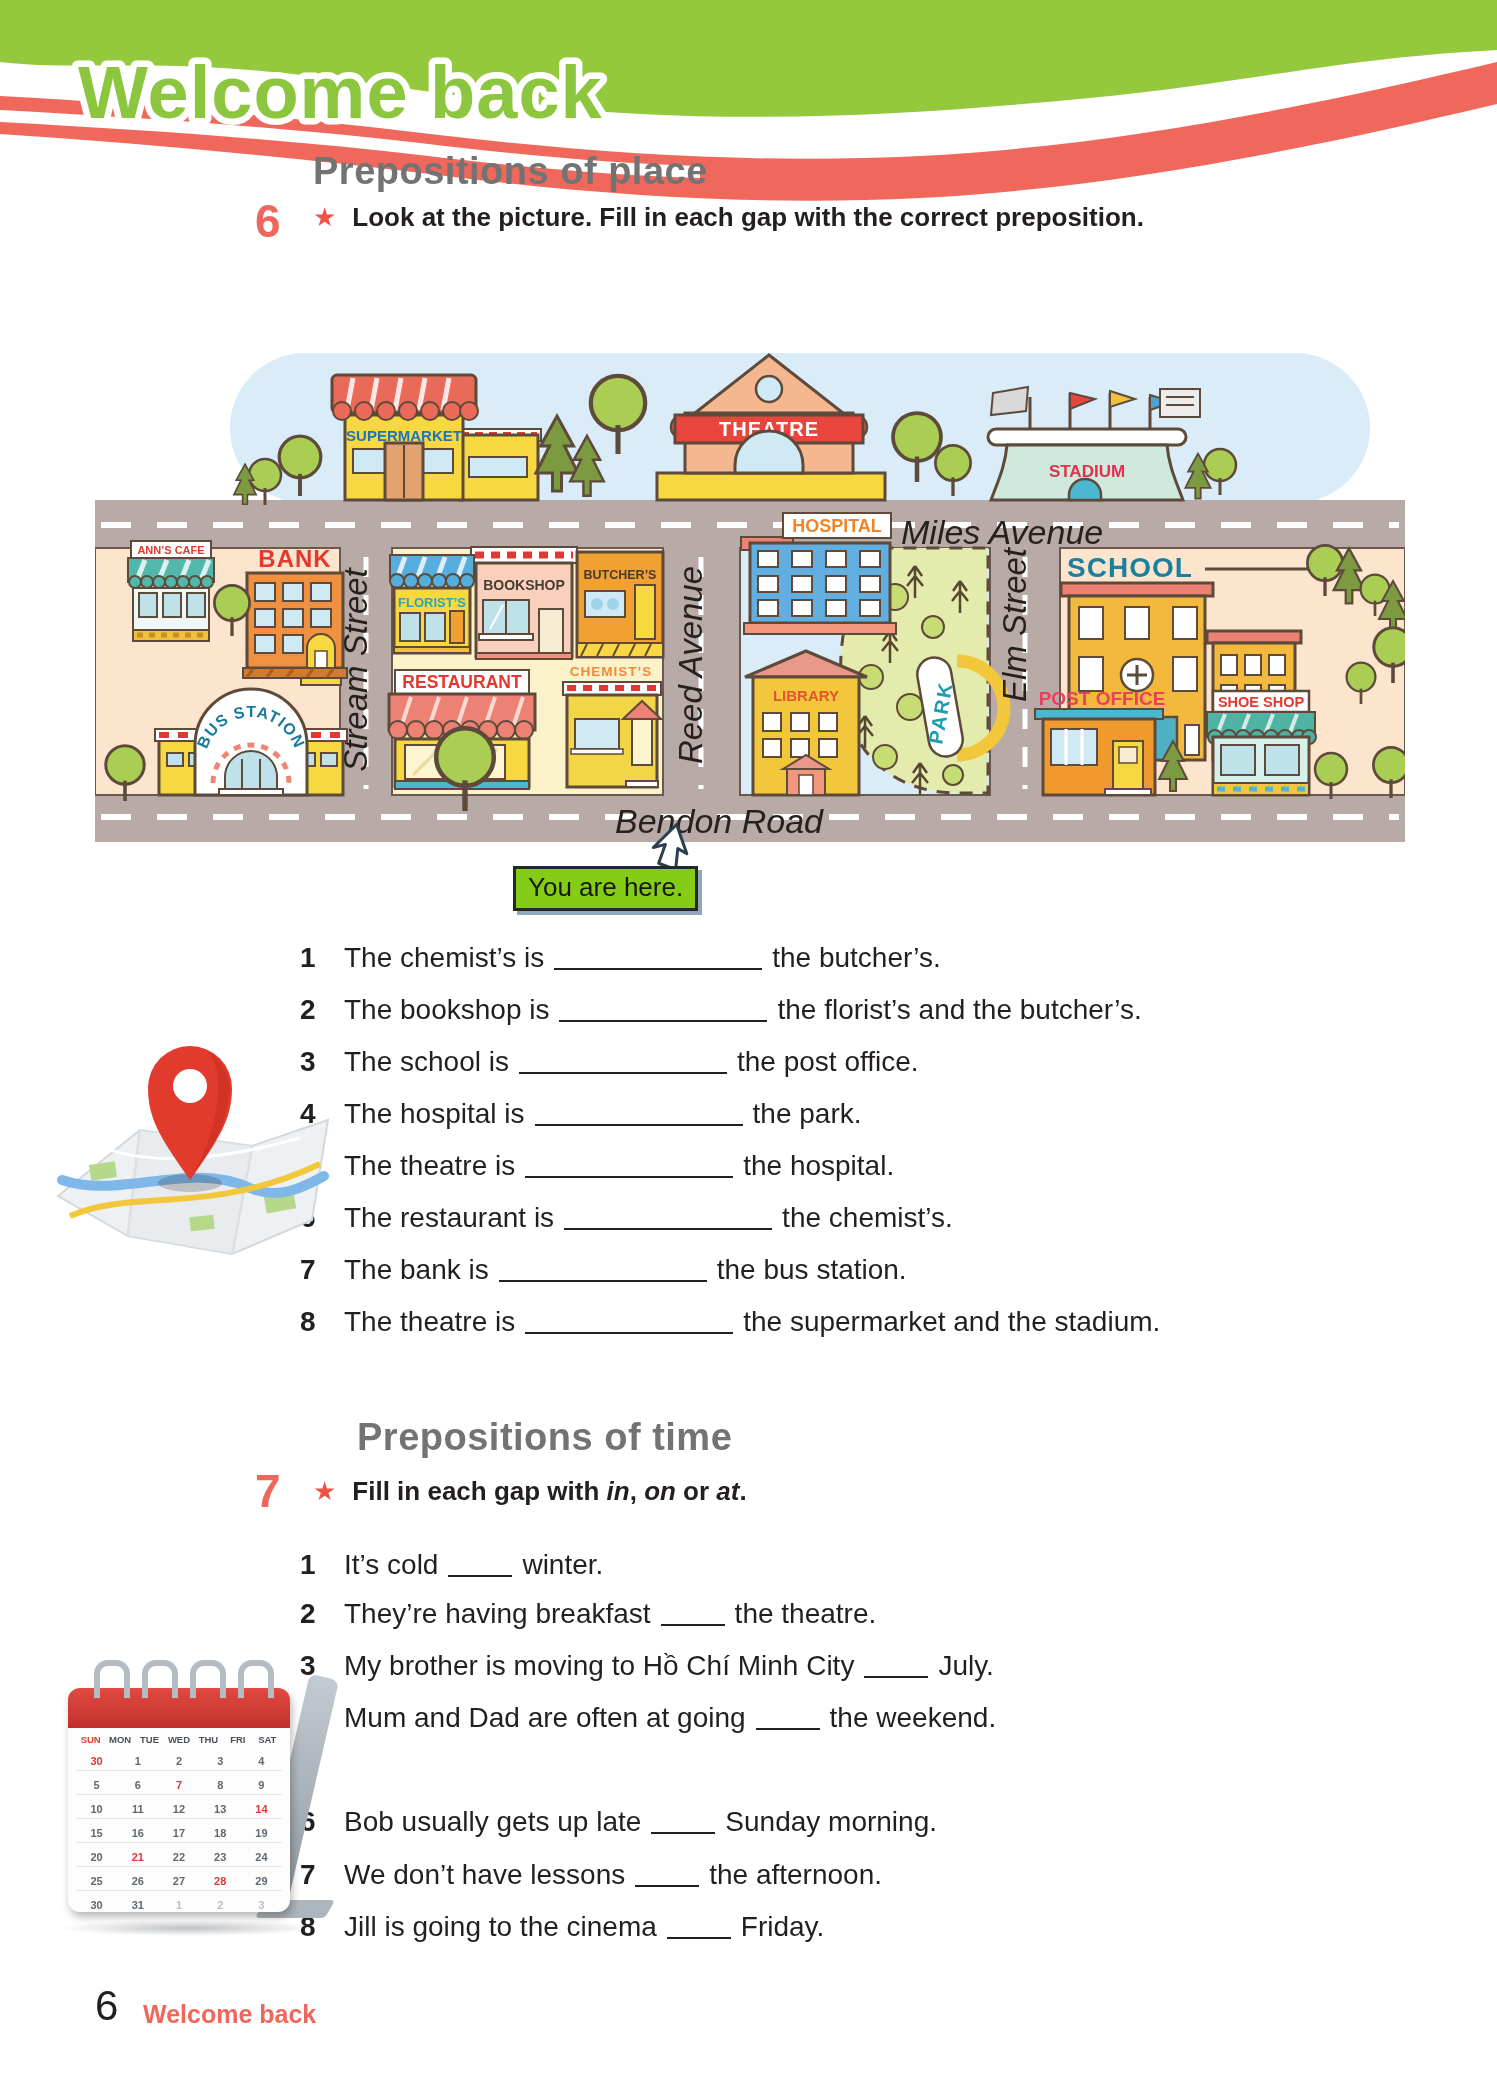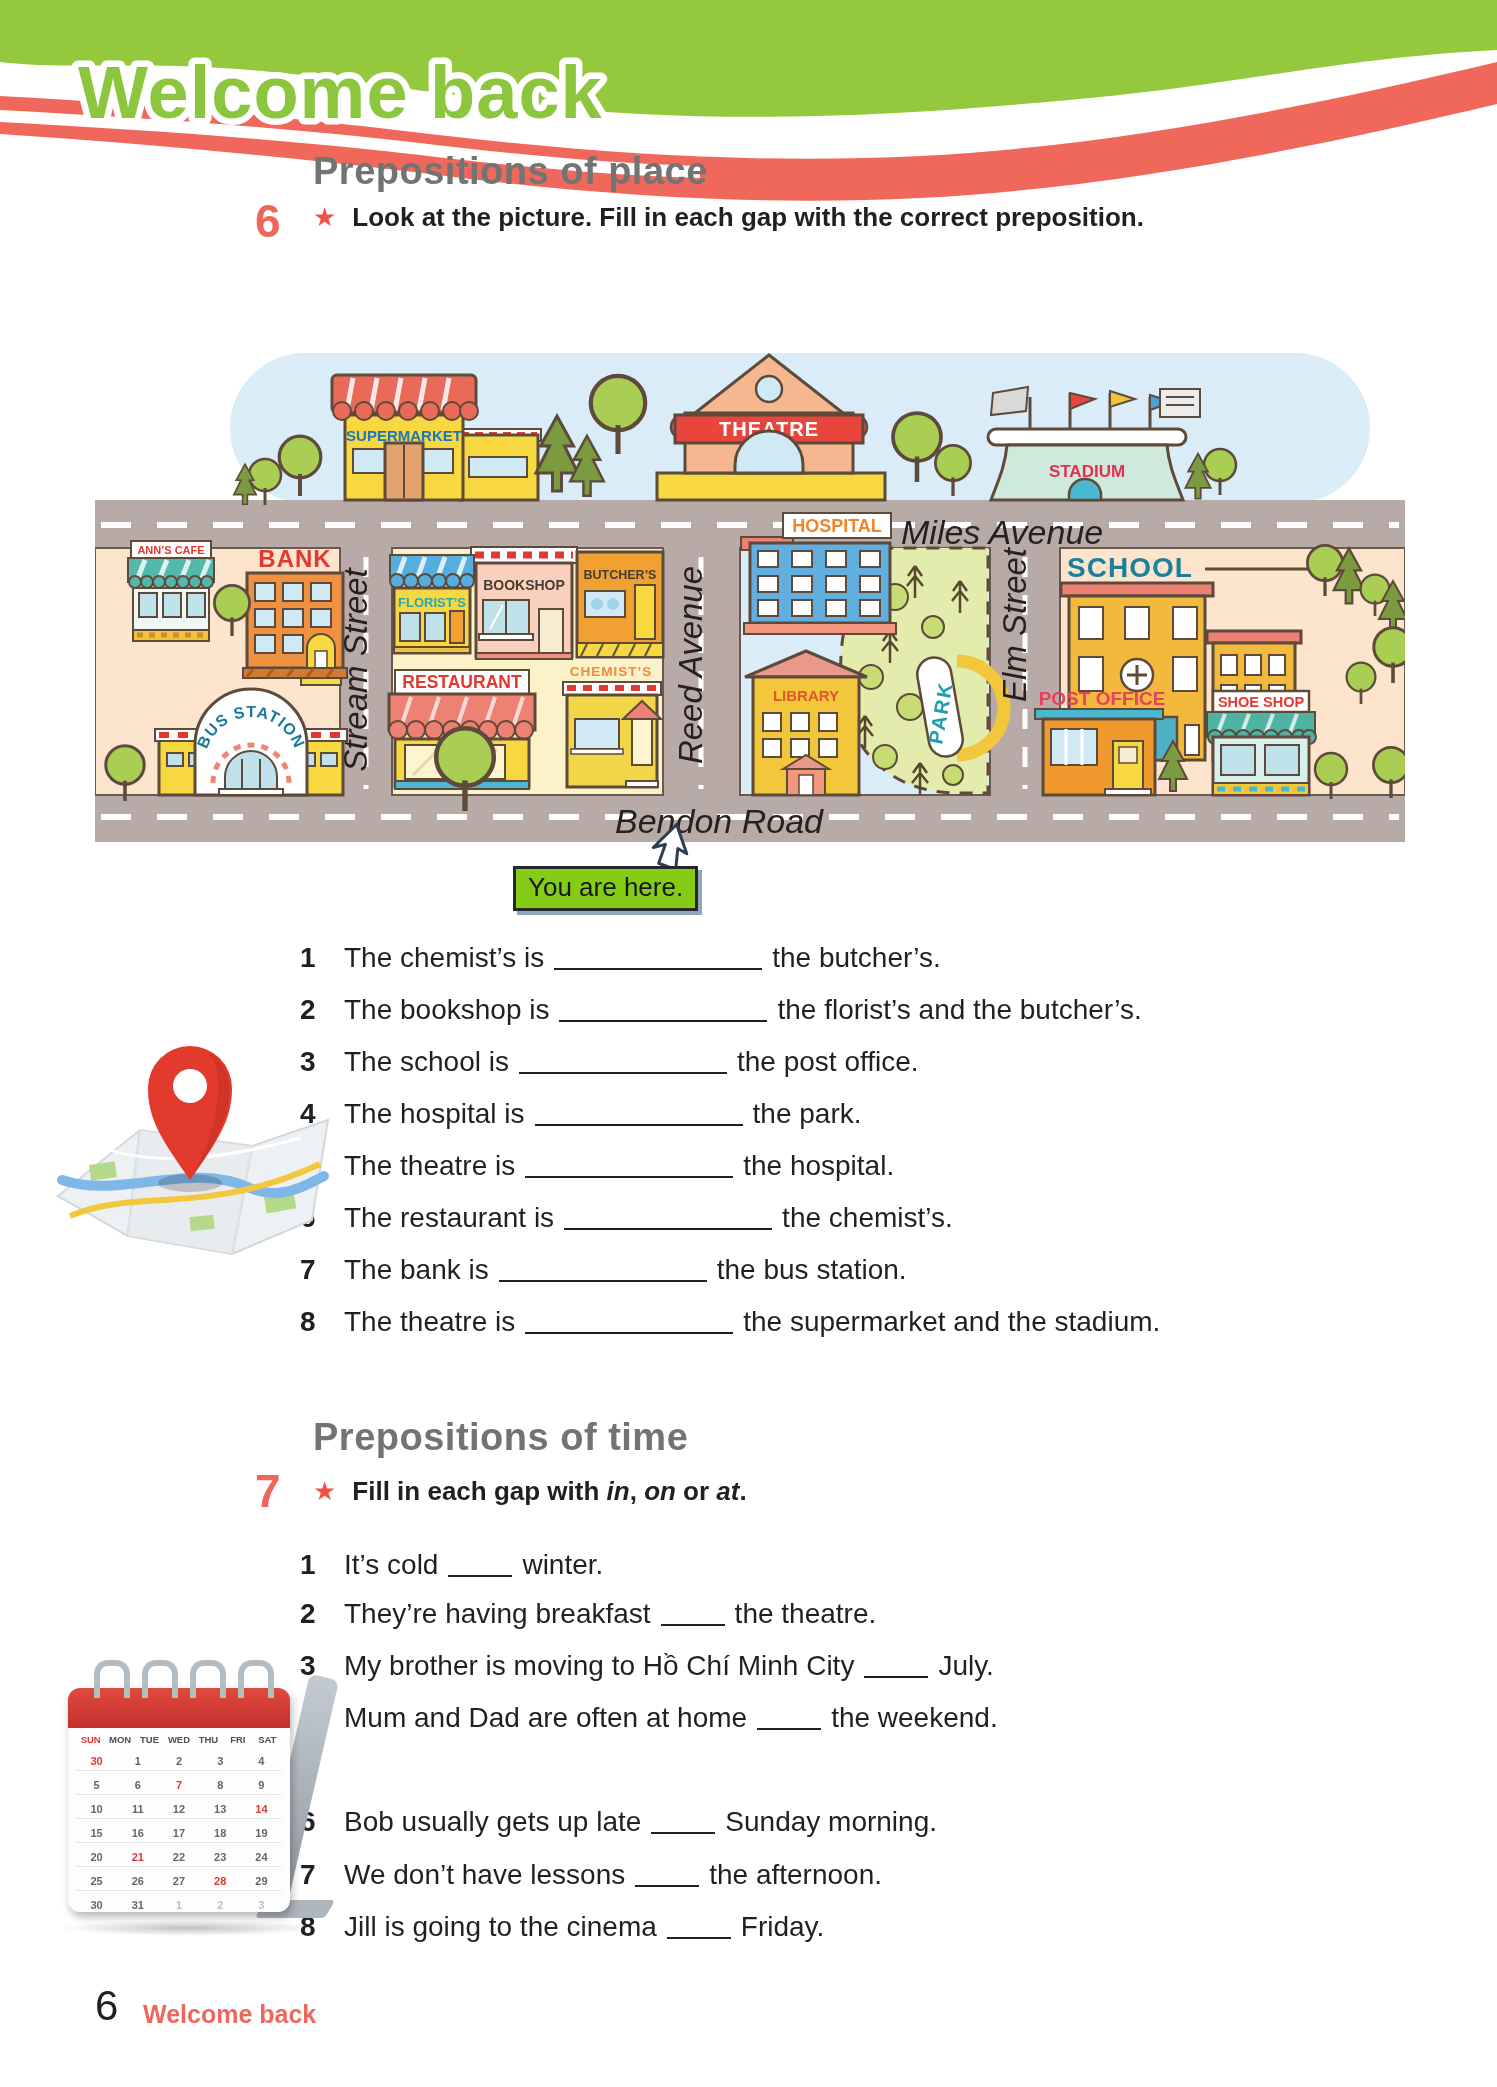--- a/index.html
+++ b/index.html
@@ -569,42 +569,42 @@
       </g>
     <path d="M22,152 C80,172 150,132 210,160 C240,173 265,158 284,148" stroke="#7fb8e8" stroke-width="10" fill="none" stroke-linecap="round"></path>
     <path d="M30,188 C95,160 170,188 280,136" stroke="#f2c73b" stroke-width="6" fill="none"></path>
     <path d="M60,118 C110,140 190,130 260,110" stroke="#ffffff" stroke-width="3" fill="none"></path>
     <ellipse cx="150" cy="155" rx="32" ry="9" fill="rgba(0,0,0,.18)"></ellipse>
     <path d="M150,152 C122,112 108,92 108,60 A42,42 0 1 1 192,60 C192,92 178,112 150,152 Z" fill="#e23b2e"></path>
     <path d="M150,152 C170,122 186,100 189,68 A42,42 0 0 0 168,24 C186,44 180,100 150,152 Z" fill="#c52d22" opacity=".55"></path>
     <circle cx="150" cy="58" r="17" fill="#fff"></circle>
   </svg>
 
-  <div class="sec-heading" style="top:1416px;">Prepositions of time</div>
+  <div class="sec-heading" style="top:1416px;margin-left:44px;">Prepositions of time</div>
   <div class="ex-num" style="top:1464px;">7</div>
   <div class="instr" style="top:1476px;">
     <span class="star">★</span>
     <span><span>Fill in each gap with </span><i>in</i><span>, </span><i>on</i><span> or </span><i>at</i><span>.</span></span>
   </div>
 
   <div class="q-row" style="top:1549px">
       <span class="q-num">1</span>
       <span class="q-text"><span>It’s cold</span><span class="blank blank-s"></span><span>winter.</span></span>
     </div>
   <div class="q-row" style="top:1598px">
       <span class="q-num">2</span>
       <span class="q-text"><span>They’re having breakfast</span><span class="blank blank-s"></span><span>the theatre.</span></span>
     </div>
   <div class="q-row" style="top:1650px">
       <span class="q-num">3</span>
       <span class="q-text"><span>My brother is moving to Hồ Chí Minh City</span><span class="blank blank-s"></span><span>July.</span></span>
     </div>
   <div class="q-row" style="top:1702px">
       <span class="q-num">4</span>
-      <span class="q-text"><span>Mum and Dad are often at home</span><span class="blank blank-s"></span><span>the weekend.</span></span>
+      <span class="q-text"><span>Mum and Dad are often at going</span><span class="blank blank-s"></span><span>the weekend.</span></span>
     </div>
   <div class="q-row" style="top:1806px">
       <span class="q-num">6</span>
       <span class="q-text"><span>Bob usually gets up late</span><span class="blank blank-s"></span><span>Sunday morning.</span></span>
     </div>
   <div class="q-row" style="top:1859px">
       <span class="q-num">7</span>
       <span class="q-text"><span>We don’t have lessons</span><span class="blank blank-s"></span><span>the afternoon.</span></span>
     </div>
   <div class="q-row" style="top:1911px">

